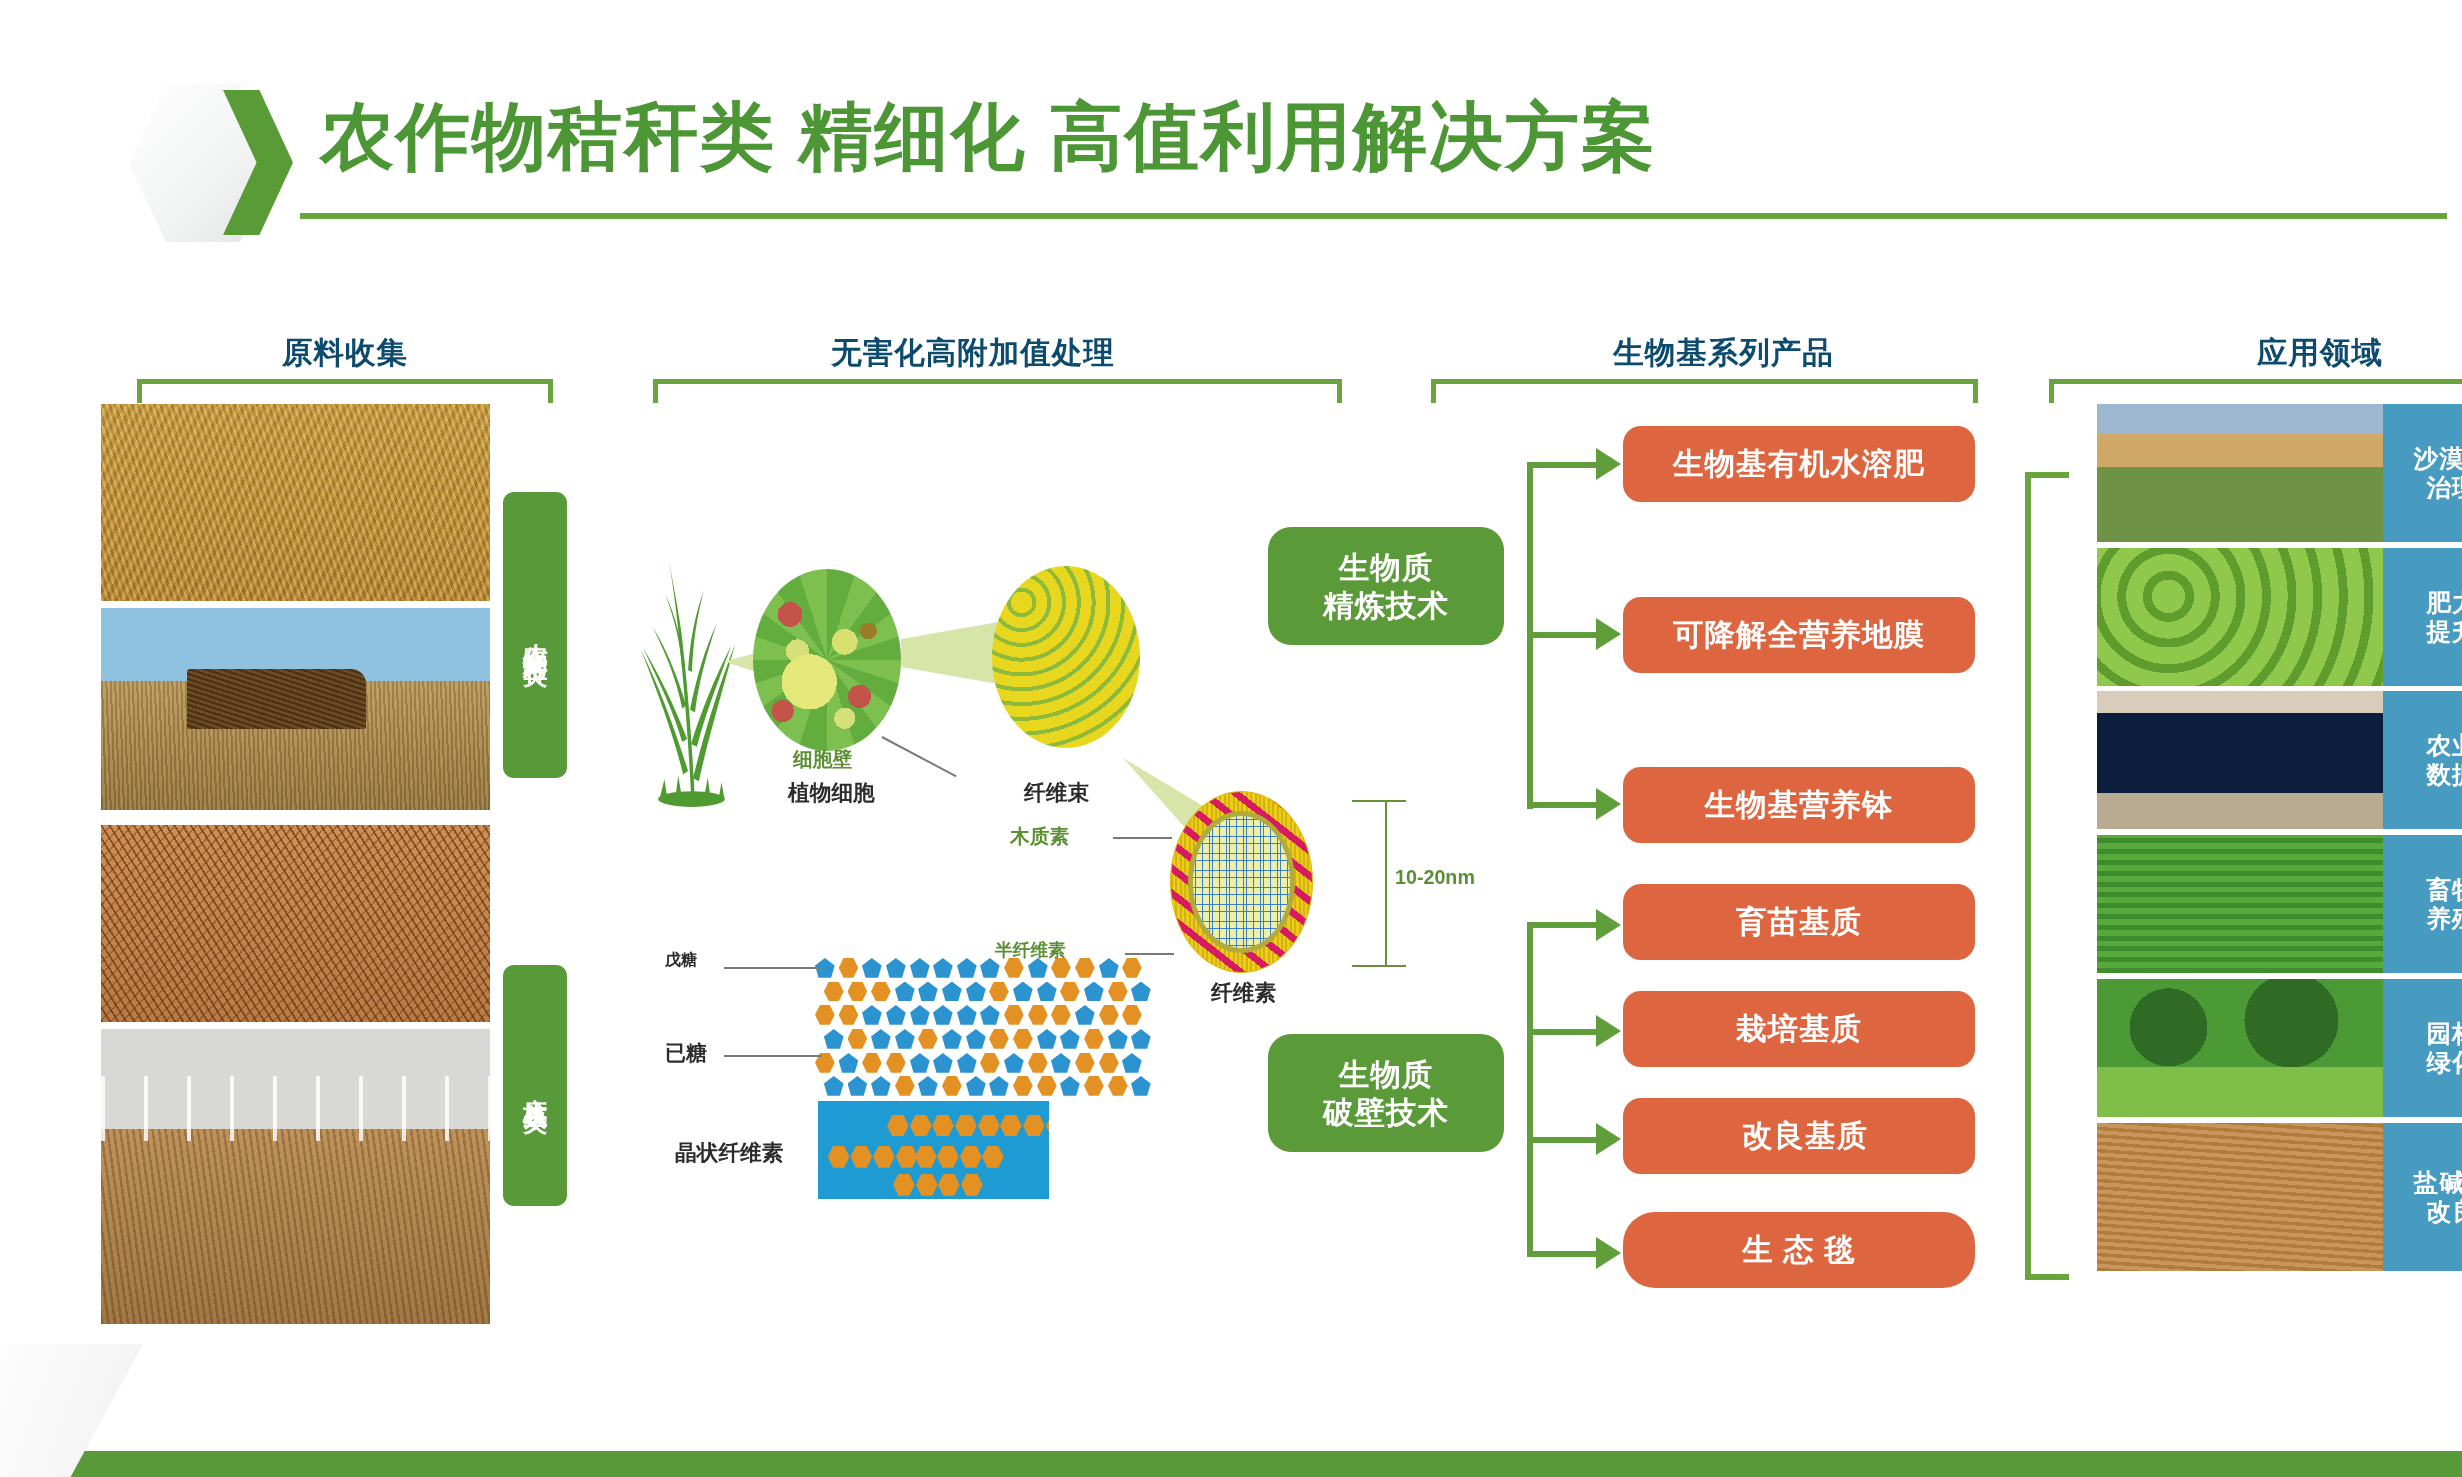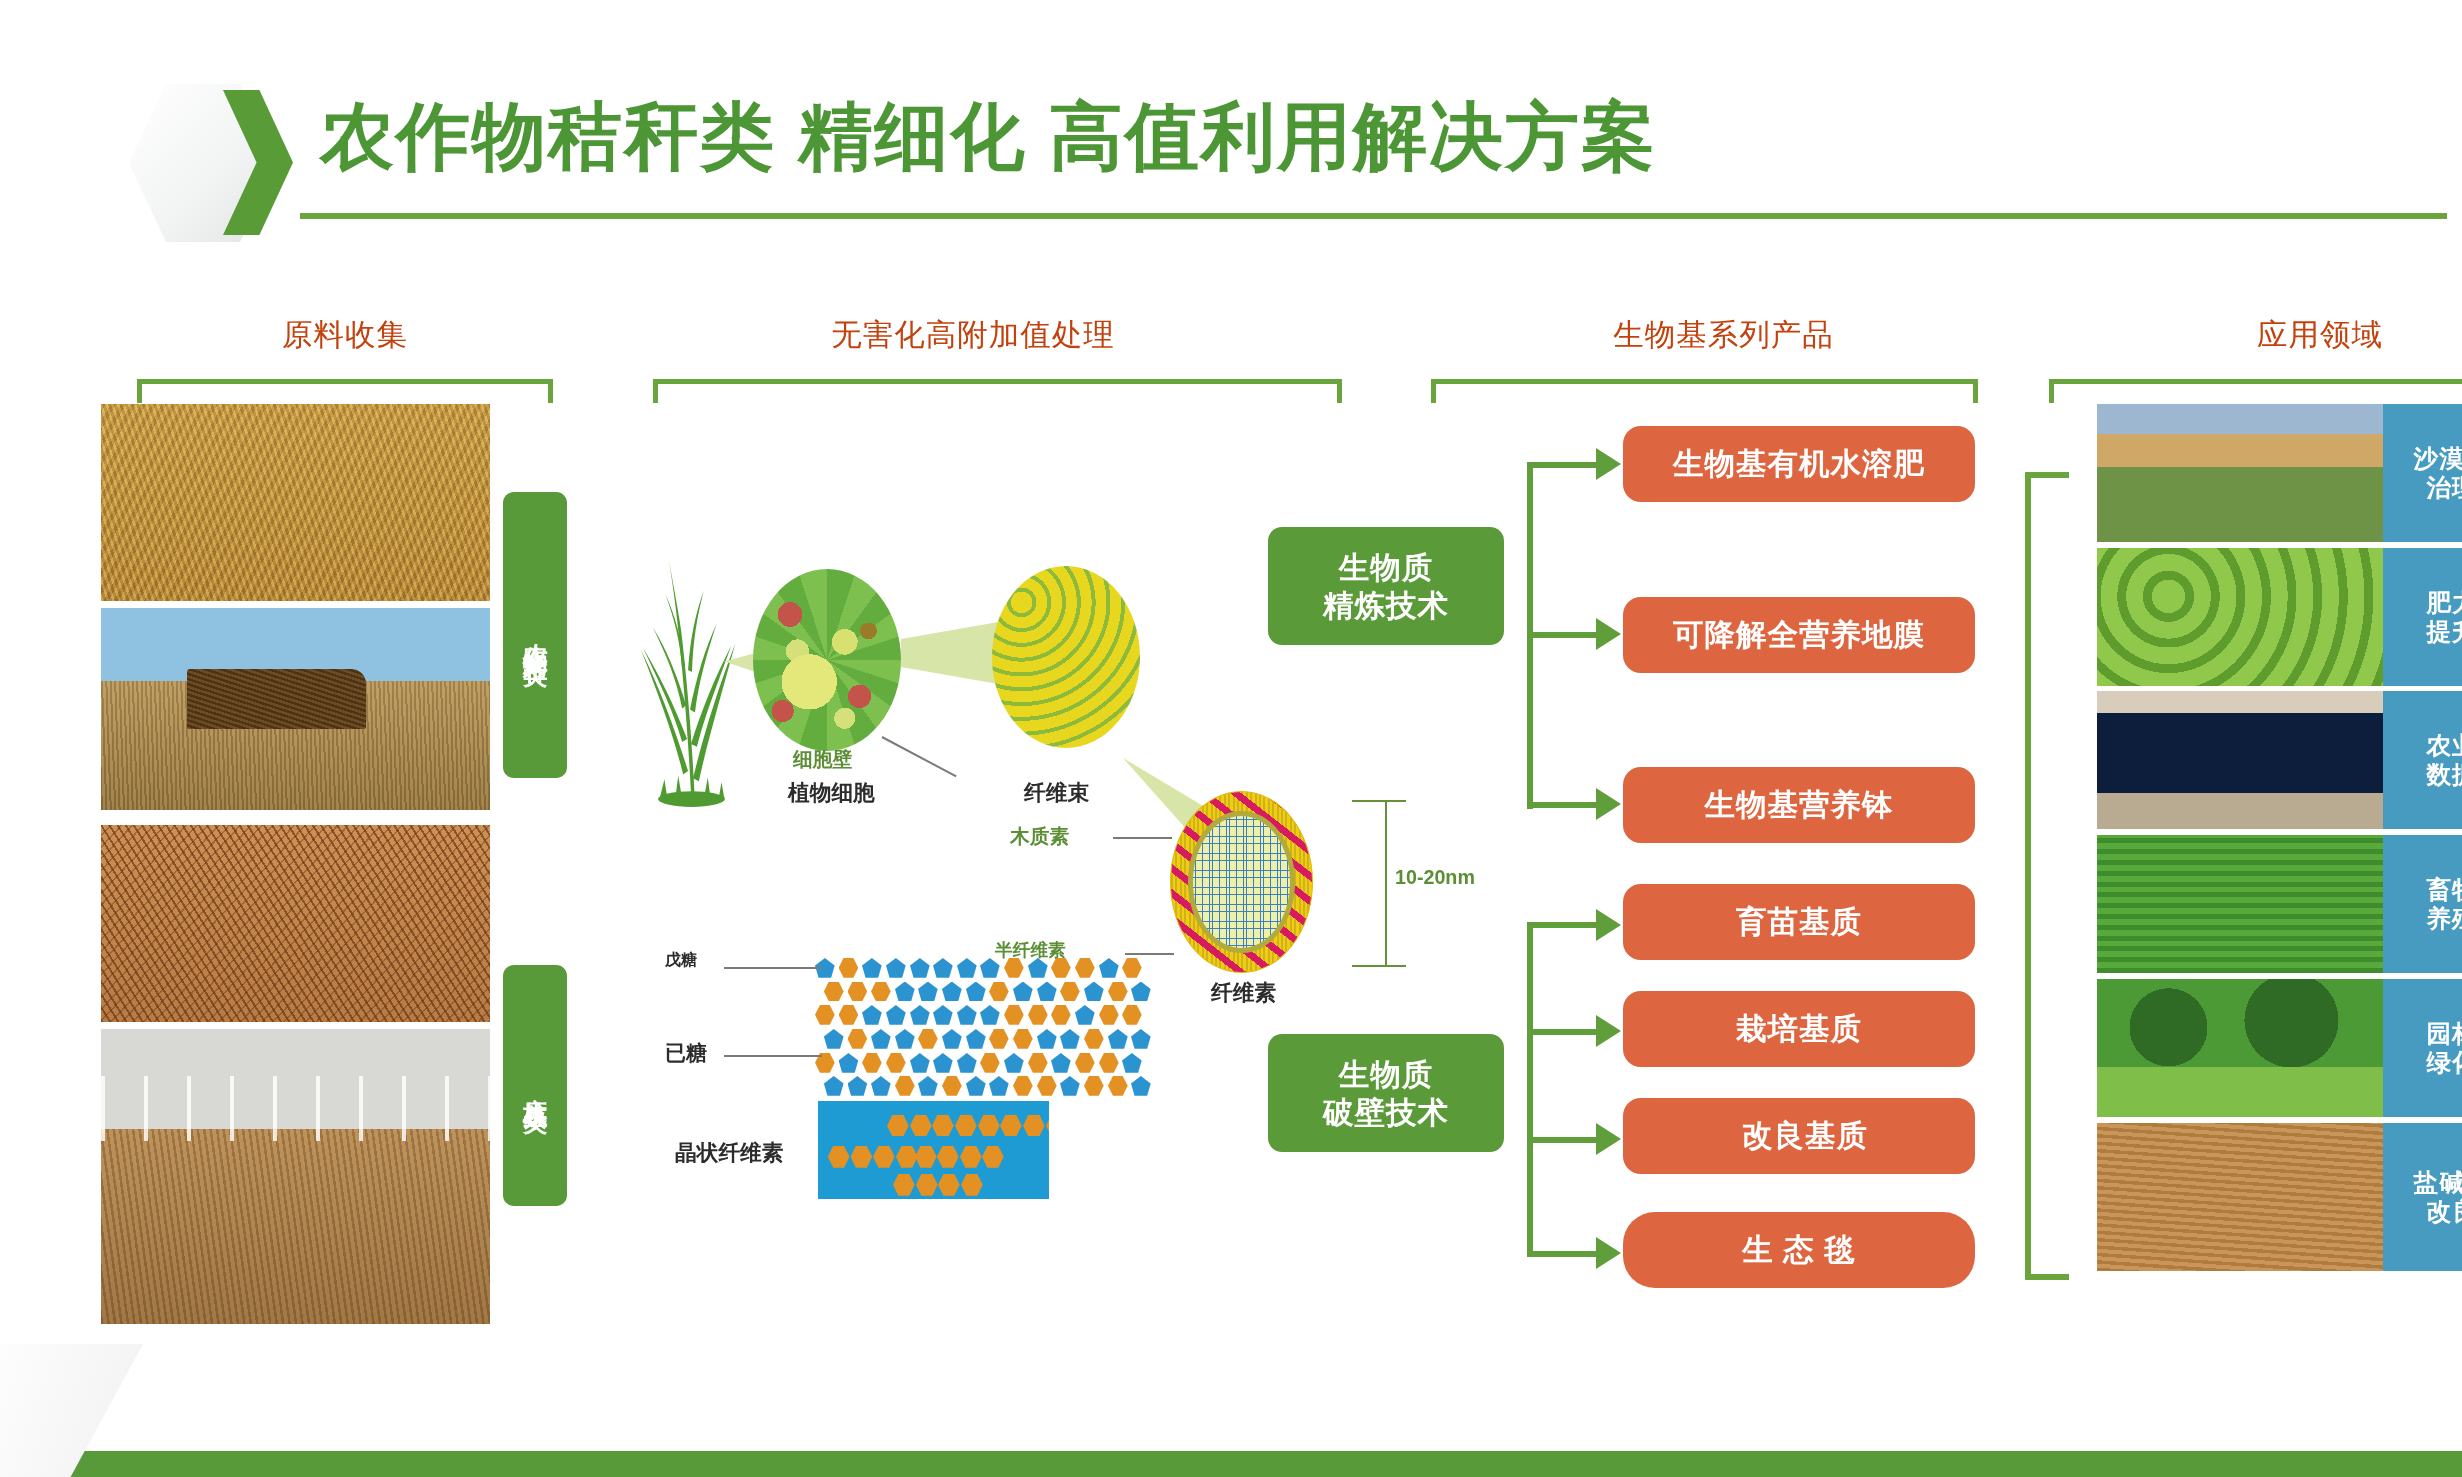--- a/index.html
+++ b/index.html
@@ -29,22 +29,22 @@
     letter-spacing: 2px; white-space: nowrap; line-height: 1.25;
   }
   .title-rule {
     position: absolute; left: 300px; top: 213px; width: 2147px; height: 6.4px;
     background: #6aa43c;
   }
 
   
   .sec-label {
     position: absolute; text-align: center;
-    font-size: 30.5px; color: #c2410c; font-weight: normal;
-    white-space: nowrap; letter-spacing: 1px;
+    font-size: 30.5px; color: #0c4a6e; font-weight: bold;
+    white-space: nowrap; letter-spacing: 1px; margin-top: 18px;
   }
   .sec-bracket {
     position: absolute;
     border-top: 5.4px solid #6aa43c;
     border-left: 5.4px solid #6aa43c;
     border-right: 5.4px solid #6aa43c;
     height: 23.6px;
   }
 
   
@@ -170,21 +170,21 @@
   .branch { position: absolute; height: 6.4px; background: #5f9e3a; }
   .arrowhead {
     position: absolute; width: 0; height: 0;
     border-top: 16.7px solid transparent;
     border-bottom: 16.7px solid transparent;
     border-left: 25.6px solid #5f9e3a;
   }
 
   
   .techbox {
-    position: absolute; background: #5b9a38; border-radius: 14px;
+    position: absolute; background: #5b9a38; border-radius: 23px;
     color: #fff; font-size: 30.5px; font-weight: bold;
     display: flex; flex-direction: column; align-items: center; justify-content: center;
     line-height: 1.25; letter-spacing: 1px;
   }
 
   
   .pill {
     position: absolute; left: 1623px; width: 352px; height: 76px;
     background: #dd6540; border-radius: 17.7px;
     color: #fff; font-size: 30.5px; font-weight: bold;

